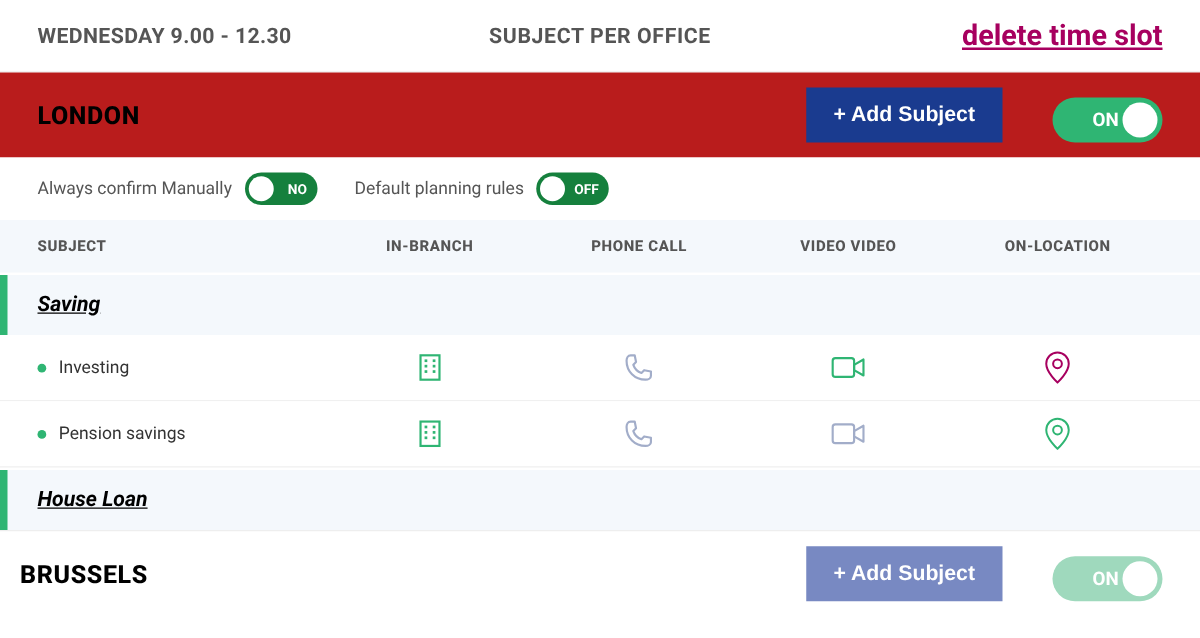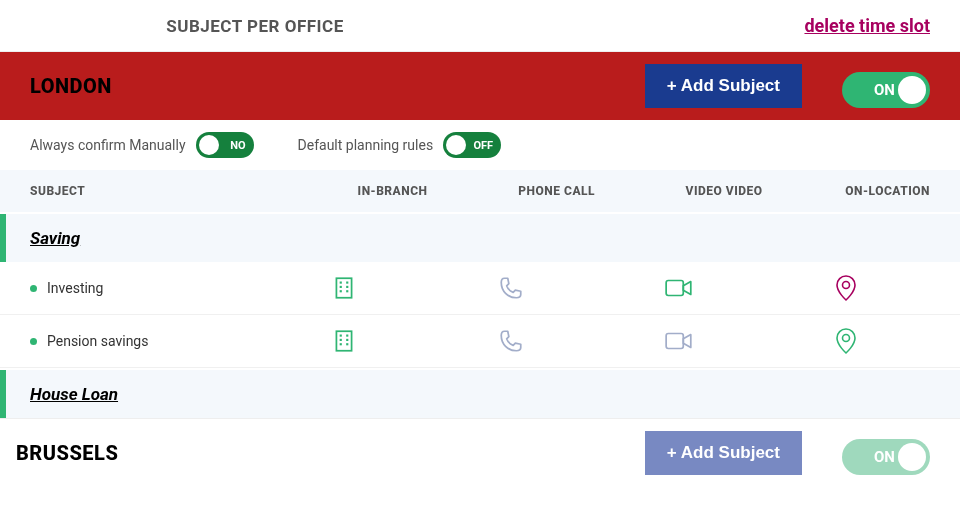--- a/index.html
+++ b/index.html
@@ -32,21 +32,21 @@
       font-size: 17px;
       letter-spacing: 0.5px;
     }
     .header-right {
       flex: 1;
       text-align: right;
     }
     .delete-link {
       color: #a7005f;
       font-weight: 700;
-      font-size: 18px;
+      font-size: 23px;
       text-decoration: underline;
       cursor: pointer;
     }
 
     .office-row {
       display: flex;
       align-items: center;
       padding: 12px 30px;
       background: #b91c1c;
     }
@@ -99,21 +99,21 @@
       font-weight: 700;
       font-size: 15px;
       position: absolute;
       left: 32px;
     }
 
     .settings-row {
       display: flex;
       align-items: center;
       padding: 12px 30px;
-      gap: 44px;
+      gap: 30px;
       background: #fff;
       font-size: 14px;
       color: #555;
     }
     .setting-item {
       display: flex;
       align-items: center;
       gap: 10px;
     }
     .pill-toggle {
@@ -141,21 +141,21 @@
       position: absolute;
       right: 8px;
     }
 
     .columns-header {
       display: flex;
       padding: 14px 30px 14px 30px;
       background: #f4f8fc;
     }
     .col-subject { flex: 0 0 230px; }
-    .col-cell { flex: 1; text-align: right; }
+    .col-cell { flex: 1; text-align: center; }
     .columns-header > div {
       color: #555;
       font-weight: 800;
       font-size: 12px;
       letter-spacing: 0.5px;
     }
     .columns-header .col-subject { text-align: left; }
 
     .group-header {
       display: flex;
@@ -204,20 +204,21 @@
       cursor: pointer;
     }
     .icon-cell svg {
       vertical-align: middle;
     }
   </style>
 </head>
 <body>
 
 <div class="header-row">
+  <div class="header-left">WEDNESDAY 9.00 - 12.30</div>
   <div class="header-center">SUBJECT PER OFFICE</div>
   <div class="header-right">
     <span class="delete-link">delete time slot</span>
   </div>
 </div>
 
 <div class="office-row">
   <div class="office-name">LONDON</div>
   <div class="office-actions">
     <button class="add-subject-btn">+ Add Subject</button>

